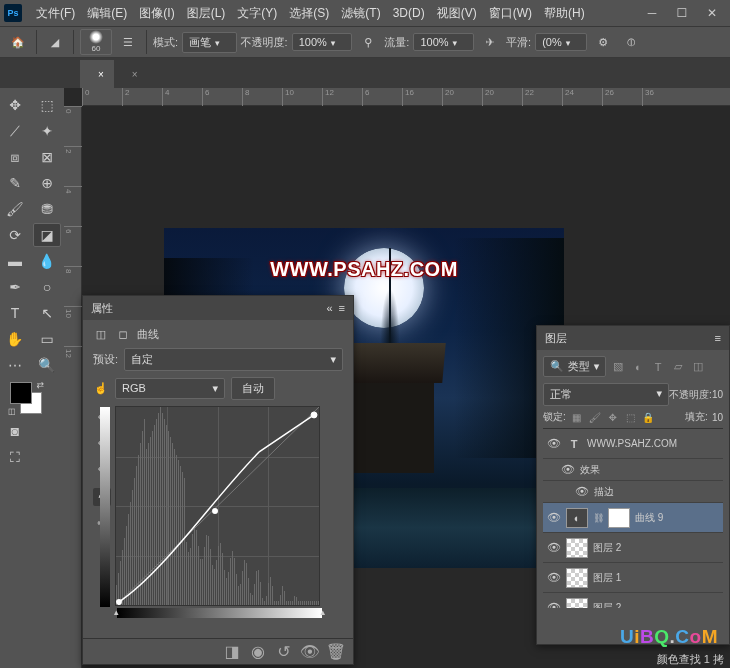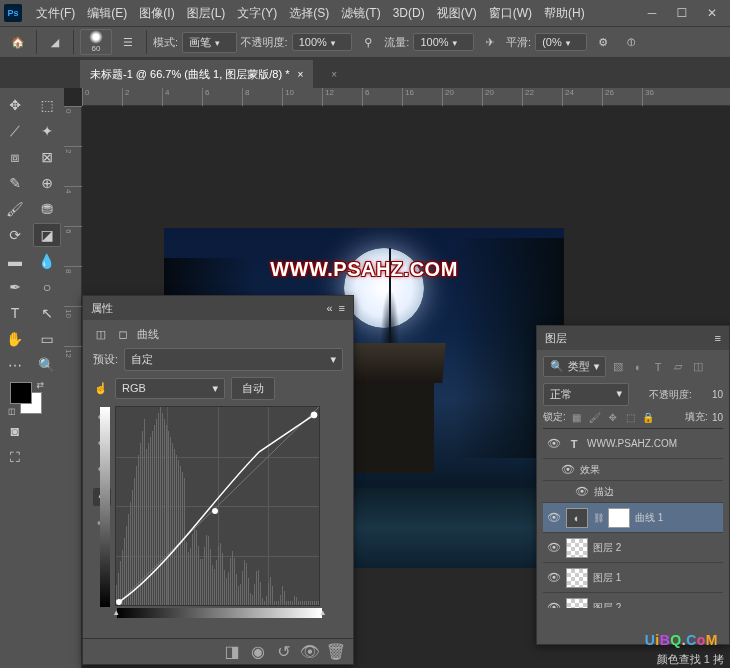--- a/index.html
+++ b/index.html
@@ -72,39 +72,39 @@
 .grad-strip { height: 10px; background: linear-gradient(90deg,#000,#fff); margin-top: 2px; margin-left: 24px; width: 205px; position: relative; }
 .grad-arrow { position: absolute; font-size: 9px; color: #ccc; top: -1px; }
 .grad-strip-v { position: absolute; left: -16px; top: 0; width: 10px; height: 200px; background: linear-gradient(180deg,#fff,#000); }
 .props-footer { position: absolute; bottom: 0; left: 0; right: 0; height: 26px; border-top: 1px solid #333; display: flex; align-items: center; justify-content: flex-end; gap: 8px; padding: 0 8px; }
 .foot-icon { width: 18px; height: 18px; display: flex; align-items: center; justify-content: center; cursor: pointer; color: #aaa; }
 .layers-panel { top: 325px; right: 0; width: 194px; height: 320px; }
 .layers-body { padding: 6px; font-size: 11px; color: #ccc; }
 .layer-filter { display: flex; align-items: center; gap: 4px; margin-bottom: 6px; }
 .lf-select { background: #454545; border: 1px solid #666; color: #ddd; padding: 2px 6px; border-radius: 2px; cursor: pointer; flex: 0 0 auto; display: flex; align-items: center; gap: 4px; font-size: 11px; }
 .lf-icon { width: 16px; height: 16px; display: flex; align-items: center; justify-content: center; cursor: pointer; color: #999; font-size: 11px; }
-.blend-row { display: flex; align-items: center; gap: 20px; margin-bottom: 4px; }
+.blend-row { display: flex; align-items: center; gap: 0; margin-bottom: 4px; }
 .blend-select { flex: 1; background: #454545; border: 1px solid #666; color: #ddd; padding: 3px 6px; border-radius: 2px; cursor: pointer; display: flex; justify-content: space-between; font-size: 11px; }
 .opacity-label { font-size: 10px; }
 .lock-row { display: flex; align-items: center; gap: 4px; margin-bottom: 4px; font-size: 10px; }
 .lock-icon { width: 14px; height: 14px; display: flex; align-items: center; justify-content: center; cursor: pointer; color: #999; }
 .layer-list { border-top: 1px solid #333; max-height: 180px; overflow: hidden; }
 .layer-item { display: flex; align-items: center; height: 30px; padding: 0 4px; border-bottom: 1px solid #414141; cursor: pointer; gap: 5px; }
 .layer-item.selected { background: #5a6f8a; }
 .layer-item.sub { padding-left: 18px; height: 22px; }
 .layer-item.sub2 { padding-left: 32px; height: 22px; }
 .eye { width: 14px; height: 14px; display: flex; align-items: center; justify-content: center; cursor: pointer; color: #ccc; font-size: 11px; }
 .layer-thumb { width: 22px; height: 20px; background: #888; border: 1px solid #999; flex-shrink: 0; }
 .layer-thumb.mask { background: #fff; }
 .layer-thumb.checker { background: repeating-conic-gradient(#ccc 0 25%,#fff 0 50%) 0 0/8px 8px; }
 .layer-thumb.adj { background: #454545; display: flex; align-items: center; justify-content: center; }
 .layer-name { font-size: 10px; white-space: nowrap; overflow: hidden; text-overflow: ellipsis; }
 .link-ic { width: 10px; font-size: 9px; text-align: center; color: #ccc; }
 .status-bar { position: absolute; bottom: 0; right: 0; height: 18px; font-size: 11px; color: #ccc; padding: 0 6px; display: flex; align-items: center; gap: 8px; }
-.ubiq { position: absolute; bottom: 20px; right: 12px; font-size: 14px; font-weight: bold; font-family: Arial; letter-spacing: 0.5px; }
+.ubiq { position: absolute; bottom: 20px; right: 12px; font-size: 19px; font-weight: bold; font-family: Arial; letter-spacing: 0.5px; }
 .ubiq .c0{color:#4aa8e8}.ubiq .c1{color:#f5a623}.ubiq .c2{color:#bd4ae8}.ubiq .c3{color:#4ae86a}.ubiq .c4{color:#4aa8e8}.ubiq .c5{color:#e84a9a}.ubiq .c6{color:#f5a623}.ubiq .c7{color:#ccc}
 .triangle-down::after { content: "▾"; margin-left: 4px; font-size: 9px; }
 </style>
 </head>
 <body>
 
 <div class="menubar">
   <div class="ps-logo">Ps</div>
   <div class="menu-item">文件(F)</div>
   <div class="menu-item">编辑(E)</div>
@@ -144,21 +144,20 @@
   <div class="opt-select triangle-down">100%</div>
   <div class="opt-icon">✈</div>
   <span class="opt-label">平滑:</span>
   <div class="opt-select triangle-down">(0%</div>
   <div class="opt-icon">⚙</div>
   <div class="opt-icon">⦶</div>
 </div>
 
 <div class="tabs">
   <div class="tab active">
-    <span>未标题-1 @ 66.7% (曲线 1, 图层蒙版/8) *</span>
     <span class="tab-close">×</span>
   </div>
   <div class="tab inactive">
     <span class="tab-close">×</span>
   </div>
 </div>
 
 <div class="workspace">
   <div class="tool-col">
     <div class="tool-btn">✥</div>
@@ -454,21 +453,21 @@
       </div>
       <div class="layer-item sub2">
         <div class="eye">👁</div>
         <span class="layer-name">描边</span>
       </div>
       <div class="layer-item selected">
         <div class="eye">👁</div>
         <div class="layer-thumb adj">◐</div>
         <span class="link-ic">⛓</span>
         <div class="layer-thumb mask"></div>
-        <span class="layer-name">曲线 1</span>
+        <span class="layer-name">曲线 9</span>
       </div>
       <div class="layer-item">
         <div class="eye">👁</div>
         <div class="layer-thumb checker"></div>
         <span class="layer-name">图层 2</span>
       </div>
       <div class="layer-item">
         <div class="eye">👁</div>
         <div class="layer-thumb checker"></div>
         <span class="layer-name">图层 1</span>

